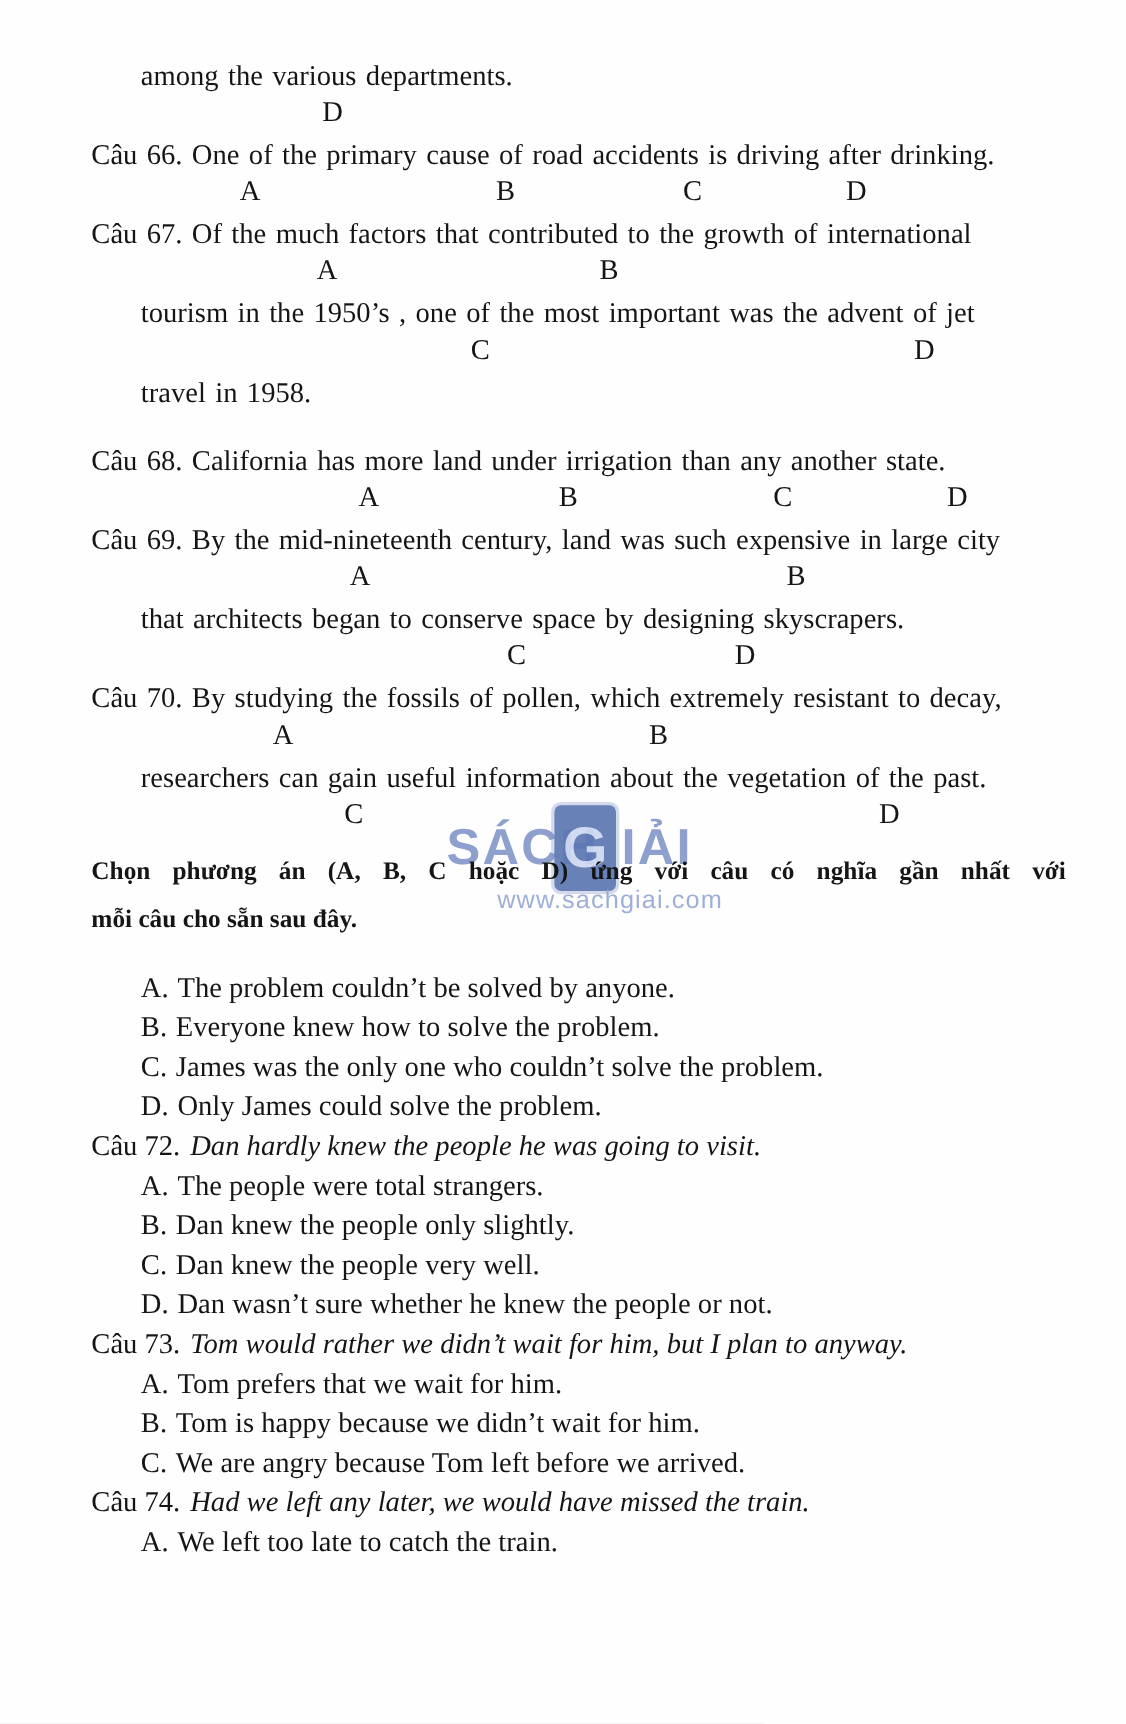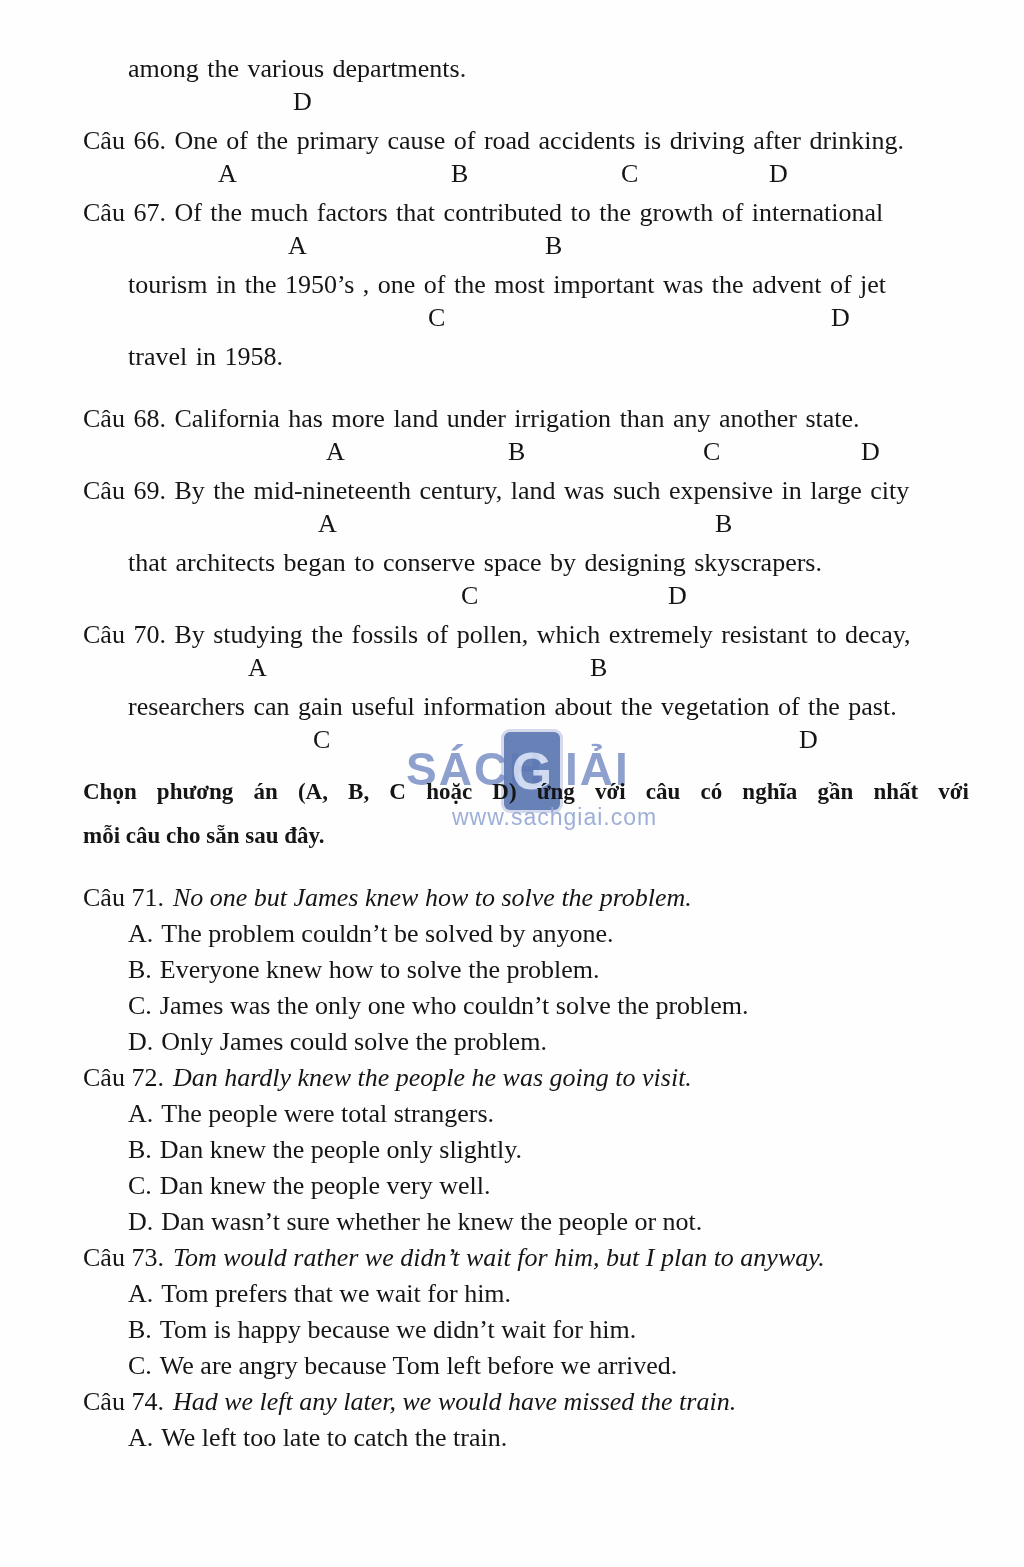--- a/index.html
+++ b/index.html
@@ -201,21 +201,20 @@
         </div>
       </div>
 
     <div id="section-heading">
       <div id="heading-line1">Chọn phương án (A, B, C hoặc D) ứng với câu có nghĩa gần nhất với</div>
       <div id="heading-line2">mỗi câu cho sẵn sau đây.</div>
     </div>
 
     <div id="mc-section">
         <div>
-          <div class="mc-line"><span>Câu 71.</span><span class="stem">No one but James knew how to solve the problem.</span></div>
           <div class="mc-line opt"><span>A.</span><span class="opt-text">The problem couldn’t be solved by anyone.</span></div>
           <div class="mc-line opt"><span>B.</span><span class="opt-text">Everyone knew how to solve the problem.</span></div>
           <div class="mc-line opt"><span>C.</span><span class="opt-text">James was the only one who couldn’t solve the problem.</span></div>
           <div class="mc-line opt"><span>D.</span><span class="opt-text">Only James could solve the problem.</span></div>
         </div>
         <div>
           <div class="mc-line"><span>Câu 72.</span><span class="stem">Dan hardly knew the people he was going to visit.</span></div>
           <div class="mc-line opt"><span>A.</span><span class="opt-text">The people were total strangers.</span></div>
           <div class="mc-line opt"><span>B.</span><span class="opt-text">Dan knew the people only slightly.</span></div>
           <div class="mc-line opt"><span>C.</span><span class="opt-text">Dan knew the people very well.</span></div>

